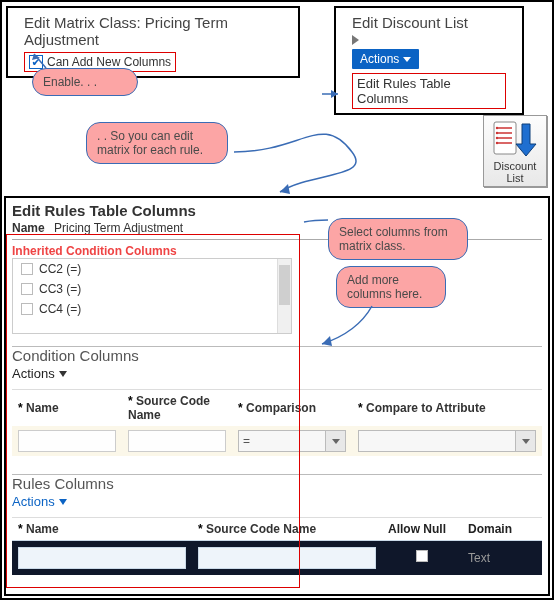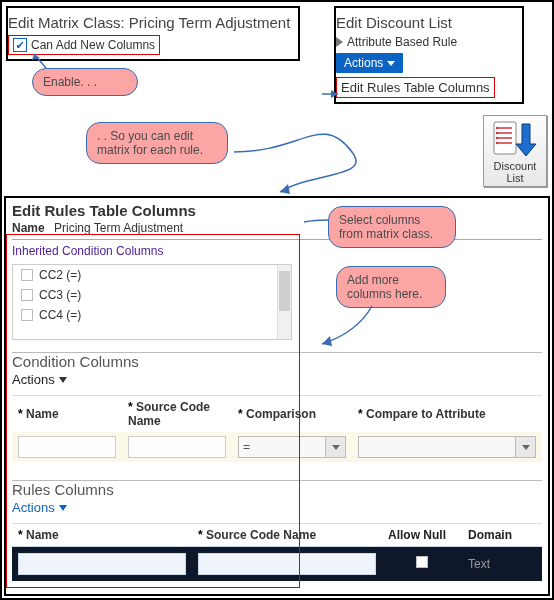--- a/index.html
+++ b/index.html
@@ -1,37 +1,37 @@
 <!DOCTYPE html>
 <html><head>
 <meta charset="utf-8">
 <style>
   * { box-sizing: border-box; }
   body { margin: 0; font-family: Arial, Helvetica, sans-serif; font-size: 12px; color: #333; background: #fff; width: 554px; height: 600px; position: relative; overflow: hidden; border: 2px solid #000; }
-  .panel { border: 2px solid #000; background: #fff; position: absolute; padding: 4px 0; }
+  .panel { border: 2px solid #000; background: #fff; position: absolute; padding: 4px 16px; }
   .panel-title { font-size: 15px; color: #444; margin: 2px 0 4px 0; }
   .checkbox-row { display: flex; align-items: center; gap: 4px; border: 1.5px solid #d00; padding: 2px 4px; width: fit-content; }
   .check-icon { width: 14px; height: 14px; border: 1px solid #0b63c4; display: inline-flex; align-items: center; justify-content: center; color: #0b63c4; font-size: 11px; }
   .callout { position: absolute; border: 1px solid #3a6cb5; border-radius: 14px; padding: 6px 10px; background: #fca5a5; color: #4a4a4a; font-size: 12px; }
   .btn { background: #0b63c4; color: #fff; padding: 3px 8px; font-size: 12px; display: inline-flex; align-items: center; gap: 4px; border-radius: 1px; }
   .btn .tri-down { width: 0; height: 0; border-left: 4px solid transparent; border-right: 4px solid transparent; border-top: 5px solid #fff; }
   .link-red { border: 1.5px solid #d00; padding: 2px 4px; width: fit-content; font-size: 13px; color: #333; }
   .tri-right-grey { width: 0; height: 0; border-top: 5px solid transparent; border-bottom: 5px solid transparent; border-left: 7px solid #777; display: inline-block; margin-right: 4px; }
 
   .icon-tile { position: absolute; width: 64px; text-align: center; background: linear-gradient(#fdfdfd,#e8e8e8); border: 1px solid #999; box-shadow: 1px 1px 0 #999; padding: 4px 2px 2px 2px; font-size: 11px; line-height: 1.1; }
   .icon-tile svg { width: 46px; height: 38px; }
 
   
   .bottom-panel { position: absolute; left: 2px; top: 194px; right: 2px; bottom: 2px; border: 2px solid #000; background: #fff; }
   .bottom-panel .inner { padding: 4px 6px; position: relative; height: 100%; }
   .sect-title { font-size: 15px; font-weight: bold; color: #333; margin-bottom: 2px; }
   .name-row { margin-bottom: 4px; }
   .name-row b { font-weight: bold; margin-right: 6px; }
   .inherited-box { border-top: 1px solid #aaa; padding-top: 4px; }
-  .inherited-label { font-weight: normal; font-size: 12px; margin-bottom: 6px; color: #4c1d95;}
+  .inherited-label { font-weight: bold; font-size: 12px; color: #ef4444;}
   .scroll-list { border: 1px solid #ccc; width: 280px; height: 76px; position: relative; overflow: hidden; }
   .scroll-list .item { display: flex; align-items: center; gap: 6px; padding: 3px 8px; }
   .cb { width: 12px; height: 12px; border: 1px solid #bbb; }
   .scroll-list .sbar { position: absolute; right: 0; top: 0; bottom: 0; width: 14px; background: #f0f0f0; border-left: 1px solid #ddd; }
   .scroll-list .thumb { position: absolute; right: 1px; top: 6px; width: 11px; height: 40px; background: #cfcfcf; }
   .red-out1 { position: absolute; left: 4px; top: 232px; width: 294px; height: 354px; border: 1.5px solid #d00; pointer-events: none; }
 
   .section-hdr { border-top: 1px solid #bbb; margin-top: 12px; font-size: 15px; color: #555; }
   .actions-link { color: #222; font-size: 13px; display: inline-flex; align-items: center; gap: 4px; margin-top: 2px;}
   .actions-link .td { width: 0; height: 0; border-left: 4px solid transparent; border-right: 4px solid transparent; border-top: 6px solid #333; }
@@ -60,21 +60,20 @@
   <div class="checkbox-row">
     <span class="check-icon">✔</span>
     <span>Can Add New Columns</span>
   </div>
 </div>
 
 <div class="panel" style="left:332px; top:4px; width:190px;">
   <div class="panel-title">Edit Discount List</div>
   <div style="display:flex; align-items:center; margin-bottom:4px;">
     <span class="tri-right-grey"></span>
-    <span>Attribute Based Rule</span>
   </div>
   <div class="btn">
     <span>Actions</span>
     <span class="tri-down"></span>
   </div>
   <div style="height:4px"></div>
   <div class="link-red">
     <span>Edit Rules Table Columns</span>
   </div>
 </div>
@@ -225,21 +224,21 @@
         <td class="ro-text">Text</td>
       </tr>
     </tbody>
       </table>
 
   </div>
 </div>
 
 <div class="red-out1"></div>
 
-<div class="callout" style="left:326px; top:204px; width:128px;">
+<div class="callout" style="left:326px; top:216px; width:140px;">
   <span>Select columns from matrix class.</span>
 </div>
 <div class="callout" style="left:334px; top:264px; width:110px;">
   <span>Add more columns here.</span>
 </div>
 
 <svg class="curve" style="left:0; top:194px; width:554px; height:250px;">
 
   <path d="M 326 24 C 316 24, 312 24, 302 26" stroke="#3a6cb5" fill="none" stroke-width="1.5"></path>
 

